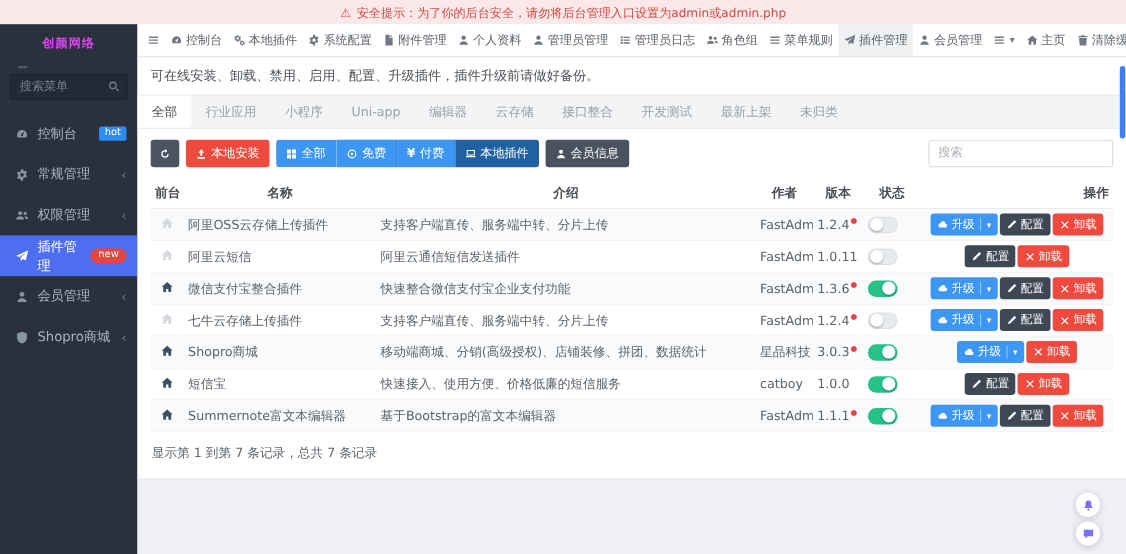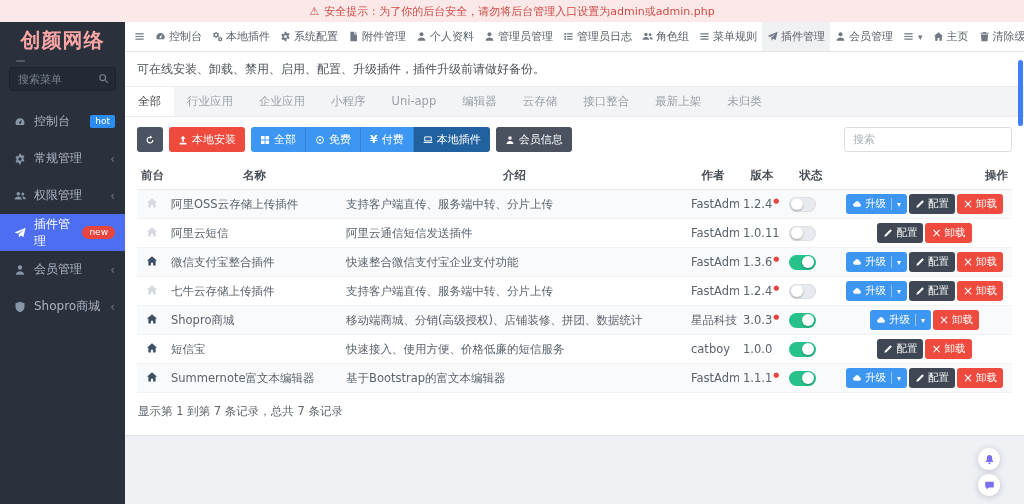--- a/index.html
+++ b/index.html
@@ -13,21 +13,21 @@
        font-family:"DejaVu Sans","Liberation Sans",sans-serif;font-size:12px;color:#555}
   .ico{display:inline-flex;align-items:center;justify-content:center;line-height:1}
   .ico svg{width:11px;height:11px;display:block}
 
   
   .warnbar{position:absolute;top:0;left:0;right:0;height:22px;background:#fbe9e9;
     color:var(--warntext);font-size:11px;display:flex;align-items:center;justify-content:center;gap:5px}
 
   
   .sidebar{position:absolute;top:22px;left:0;bottom:0;width:125px;background:#2a313d;color:#aab4c0}
-  .logo{height:36px;line-height:36px;text-align:center;color:#fca5a5;font-size:20px;font-weight:bold;letter-spacing:1px}
+  .logo{height:36px;line-height:36px;text-align:center;color:#d946ef;font-size:11px;font-weight:bold;letter-spacing:1px}
   .mini-dash{margin:2px 0 5px 16px;width:9px;height:2px;background:#505b69;border-radius:1px}
   .side-search{margin:4px 9px 12px;position:relative}
   .s-input{width:100%;height:24px;background:#232a35;border:1px solid #1d232d;border-radius:3px;
     color:#cfd6df;font-size:11px;padding:0 22px 0 8px;outline:none;font-family:Liberation Sans, sans-serif}
   .s-input::placeholder{color:#76828f}
   .s-srch{position:absolute;right:7px;top:6px;color:#76828f}
   .s-item{height:37px;display:flex;align-items:center;gap:8px;padding:0 10px 0 14px;font-size:12px;cursor:pointer}
   .s-item .ico{color:#8795a5}
   .s-item .ico svg{width:12px;height:12px}
   .s-item.active{background:var(--accent);color:#fff}
@@ -328,26 +328,26 @@
       </div>
     </div>
 </header>
 
 <main class="main">
   <section class="panel">
     <div class="desc">可在线安装、卸载、禁用、启用、配置、升级插件，插件升级前请做好备份。</div>
     <div class="tabs" id="tabs">
         <div class="tab active">全部</div>
         <div class="tab">行业应用</div>
-        <div class="tab">企业应用</div>
         <div class="tab">小程序</div>
         <div class="tab">Uni-app</div>
         <div class="tab">编辑器</div>
         <div class="tab">云存储</div>
         <div class="tab">接口整合</div>
+        <div class="tab">开发测试</div>
         <div class="tab">最新上架</div>
         <div class="tab">未归类</div>
       </div>
     <div class="pbody">
       <div class="toolbar">
         <button class="btn btn-refresh">
           <span class="ico">
               <svg viewBox="0 0 16 16" fill="currentColor">
                 <path d="M13.4 8A5.4 5.4 0 1 1 8 2.6V.9l3.6 2.6L8 6.1V4.4A3.6 3.6 0 1 0 11.6 8z"></path>
               </svg>

